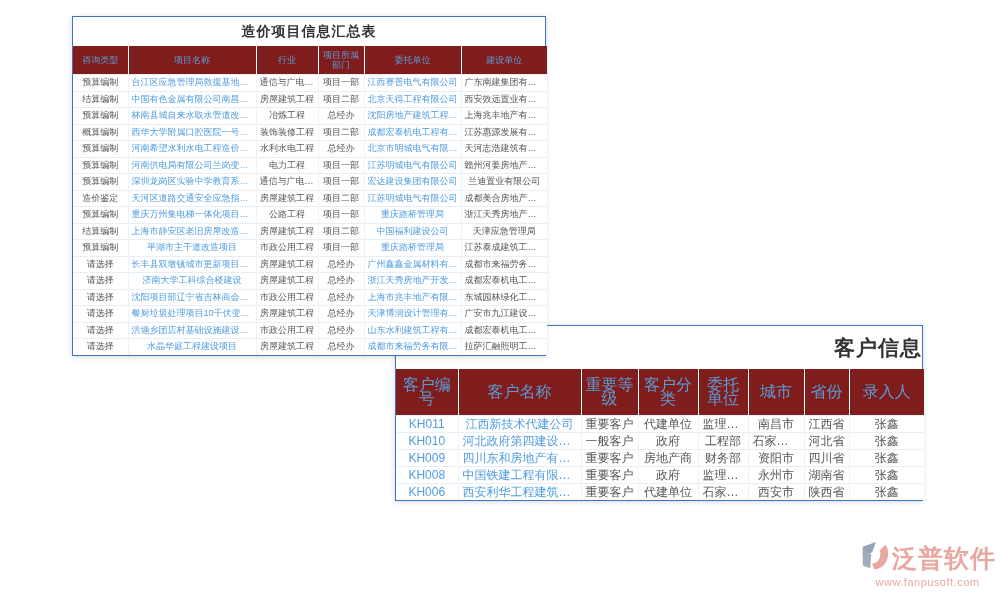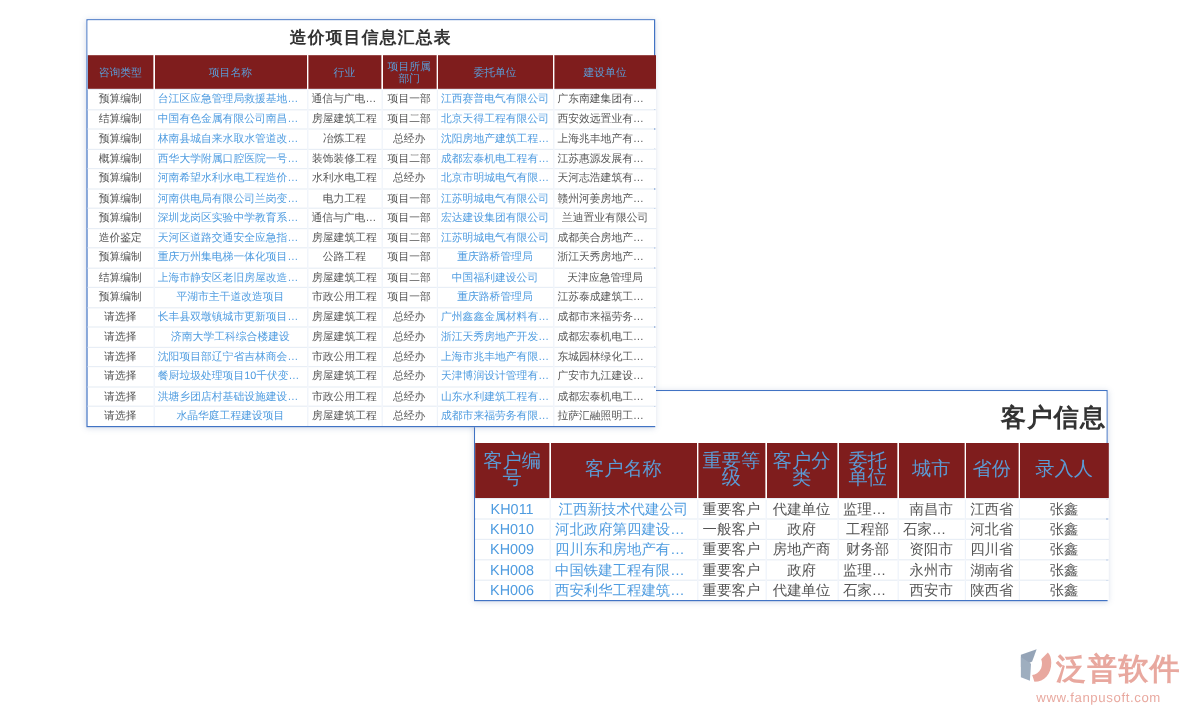--- a/index.html
+++ b/index.html
@@ -34,21 +34,21 @@
   #summary-card th { font-size:9px; padding:4px 2px; line-height:10px; }
   #summary-card td { font-size:9px; padding:2px 3px; line-height:11.5px; }
 
   
   #customer-card { left:395px; top:325px; width:528px; z-index:1; }
   #customer-card .card-title { font-size:21px; padding:8px 0 7px 0; letter-spacing:1px;text-align:right; }
   #customer-card th { font-size:16px; padding:9px 3px; line-height:14px; }
   #customer-card td { font-size:12px; padding:1px 4px; line-height:14px;margin-left:15px; }
 
   
-  #logo { position:absolute; right:16px; bottom:12px; z-index:3; text-align:center; opacity:0.85; }
+  #logo { position:absolute; right:4px; bottom:12px; z-index:3; text-align:center; opacity:0.85; }
   #logo .logo-row { display:flex; align-items:center; justify-content:flex-end; }
   #logo .logo-name { font-size:25px; font-weight:bold; color:#e59a8f; letter-spacing:1px; margin-left:3px; }
   #logo .logo-url { font-size:11px; font-weight:normal; color:#e59a8f; letter-spacing:0.5px; margin-top:1px; }
 </style>
 </head>
 <body>
 
 <div class="table-card" id="summary-card">
   <div class="card-title">造价项目信息汇总表</div>
   <table>

